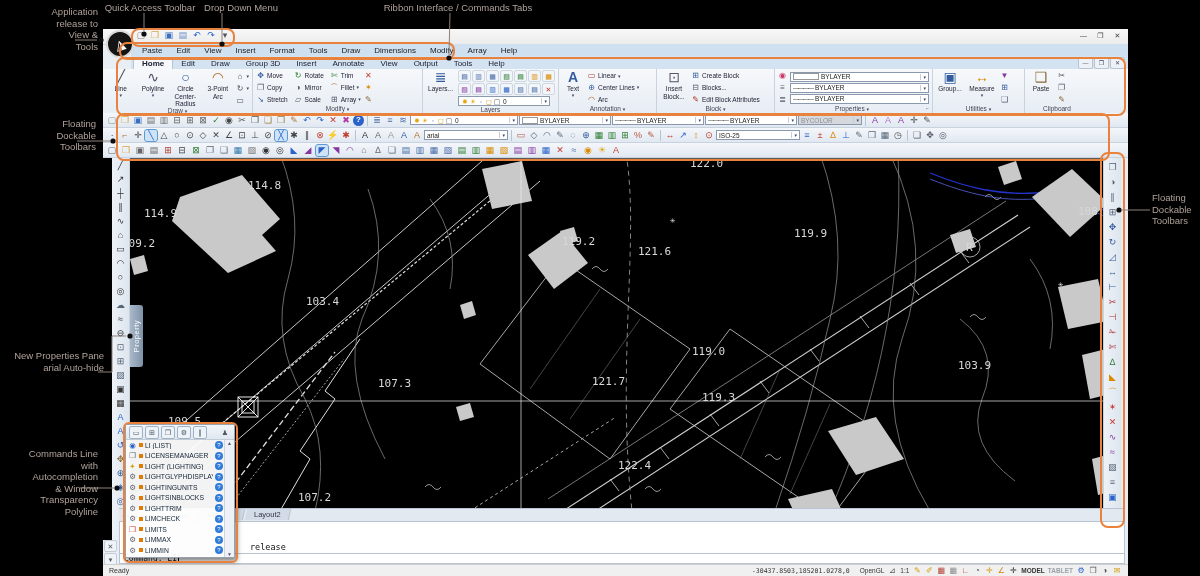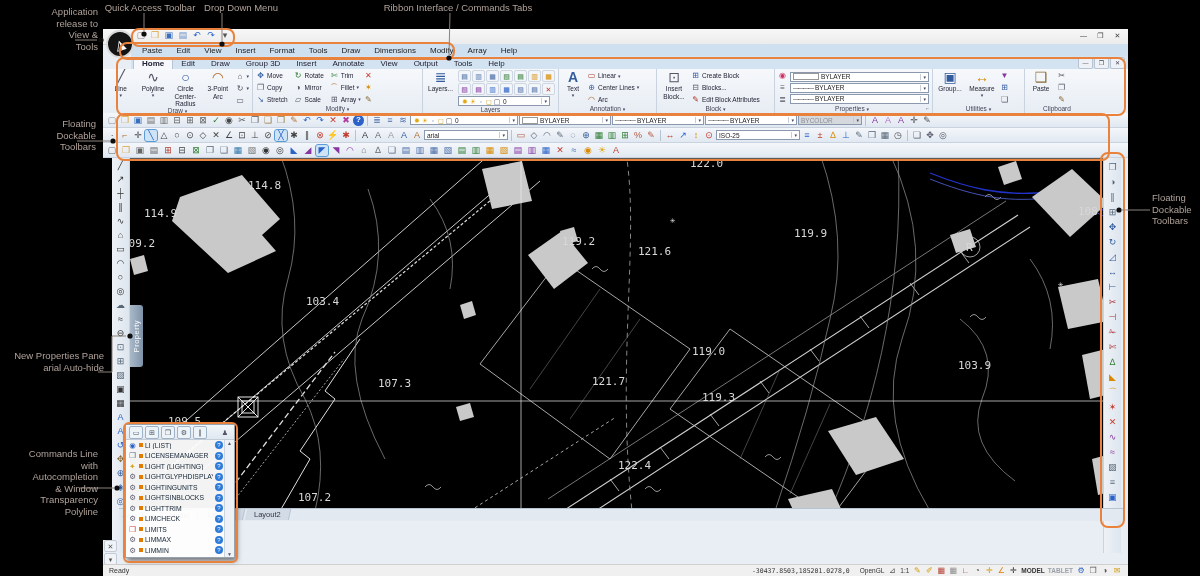--- a/index.html
+++ b/index.html
@@ -776,20 +776,24 @@
         </span>
         <span class="mtab">
           <span>Layout1</span>
         </span>
         <span class="mtab">
           <span>Layout2</span>
         </span>
       </span>
   </div>
 
+  <div id="cmdhist">
+      <span>release</span>
+    </div>
+  <div id="cmdline"><span>Command:</span>&nbsp;<span>LI</span><span class="caret"></span></div>
   <div id="cmdctl">
       <span class="tbi" style="color: rgb(85, 85, 85);">✕</span>
       <span class="tbi" style="color: rgb(85, 85, 85);">▾</span>
       <span class="tbi" style="color: rgb(85, 85, 85);">▾</span>
     </div>
 
   <div id="acpop">
     <div id="achdr">
         <span class="tbi" style="color: rgb(68, 85, 102);">▭</span>
         <span class="tbi" style="color: rgb(68, 85, 102);">⊞</span>

